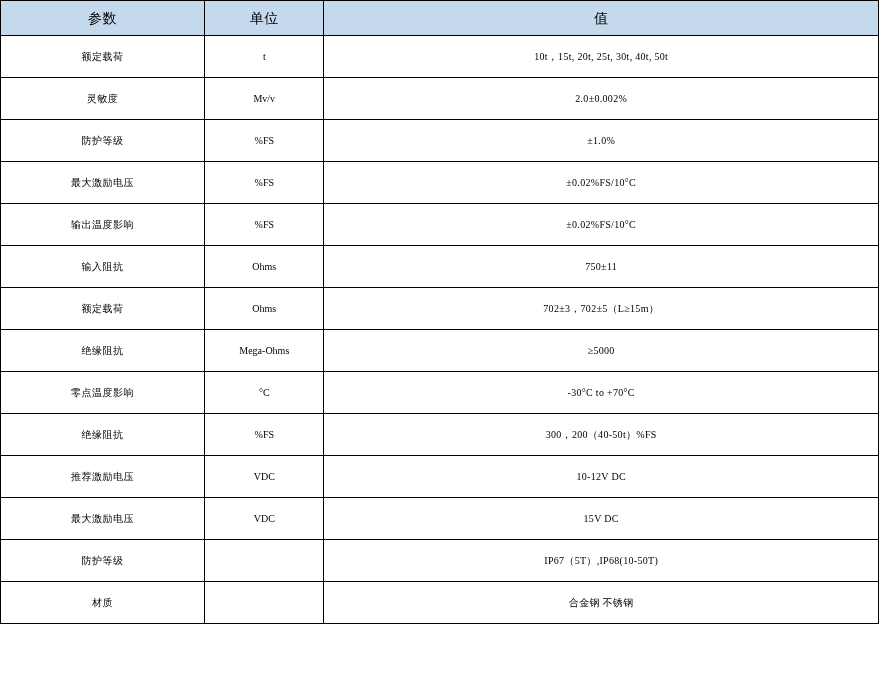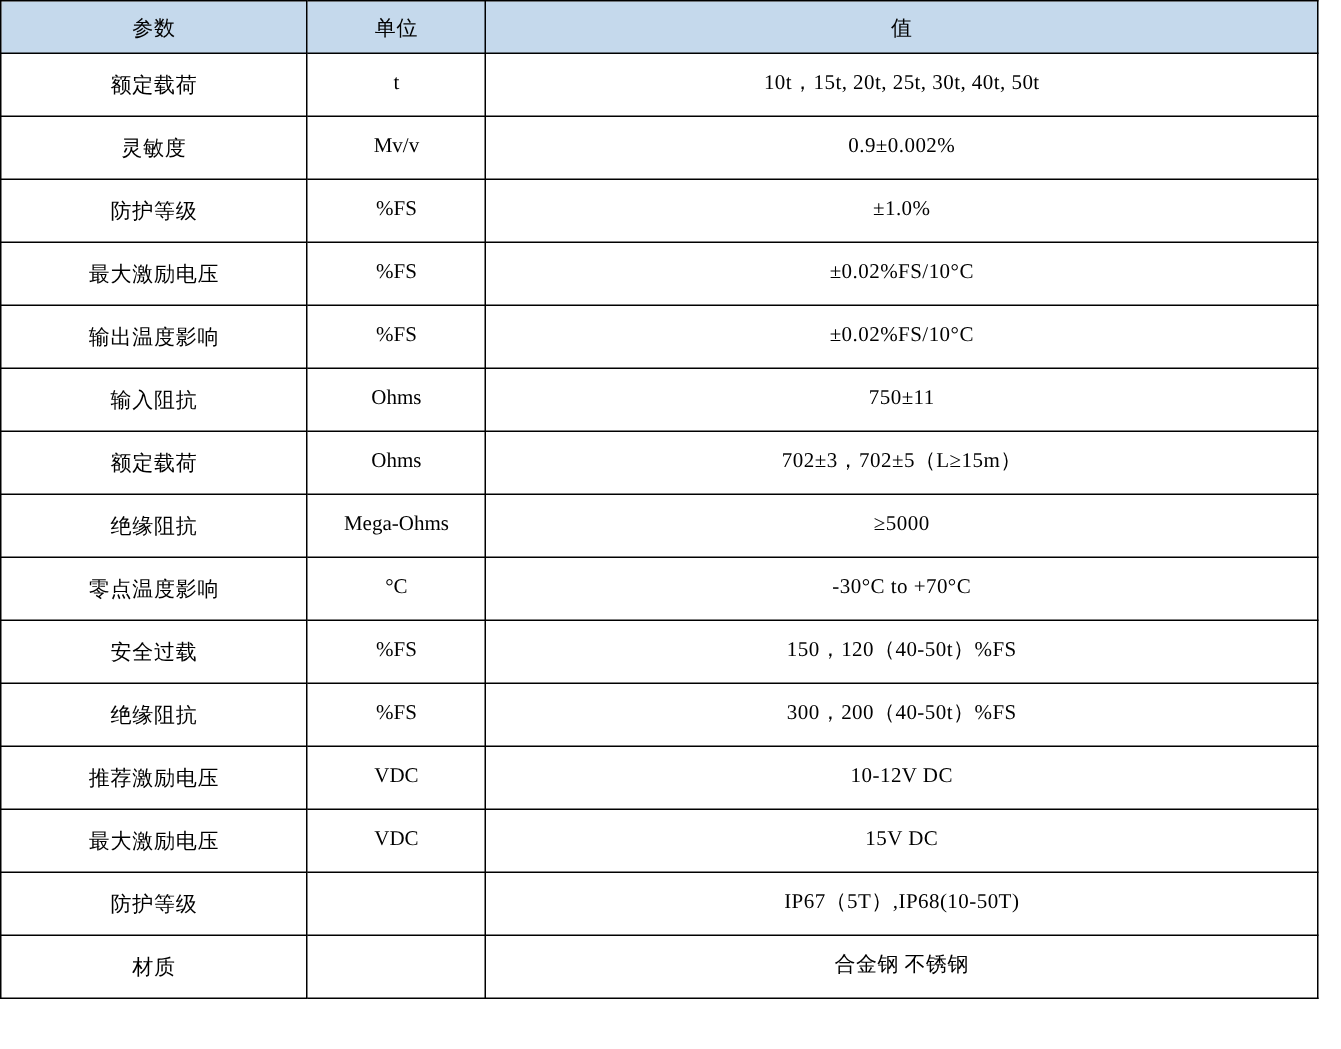--- a/index.html
+++ b/index.html
@@ -17,21 +17,21 @@
     border-collapse: collapse;
     width: 879px;
     margin: 0;
     table-layout: fixed;
   }
   .spec-table td, .spec-table th {
     border: 1px solid #000000;
     text-align: center;
     vertical-align: middle;
     font-weight: normal;
-    font-size: 14px;
+    font-size: 10px;
     color: #000000;
     padding: 0;
     height: 41px;
     line-height: 1.2;
   }
   .spec-table thead th {
     background: #c5d9ec;
     height: 34px;
     font-size: 14px;
     margin-top: 48px;
@@ -76,21 +76,21 @@
   </thead>
   <tbody>
     <tr>
       <td class="cell-param">额定载荷</td>
       <td class="cell-unit">t</td>
       <td class="cell-value">10t，15t, 20t, 25t, 30t, 40t, 50t</td>
     </tr>
     <tr>
       <td class="cell-param">灵敏度</td>
       <td class="cell-unit">Mv/v</td>
-      <td class="cell-value">0.9±0.002%</td>
+      <td class="cell-value">2.0±0.002%</td>
     </tr>
     <tr>
       <td class="cell-param">防护等级</td>
       <td class="cell-unit">%FS</td>
       <td class="cell-value">±1.0%</td>
     </tr>
     <tr>
       <td class="cell-param">最大激励电压</td>
       <td class="cell-unit">%FS</td>
       <td class="cell-value">±0.02%FS/10°C</td>
@@ -114,25 +114,20 @@
       <td class="cell-param">绝缘阻抗</td>
       <td class="cell-unit">Mega-Ohms</td>
       <td class="cell-value">≥5000</td>
     </tr>
     <tr>
       <td class="cell-param">零点温度影响</td>
       <td class="cell-unit">°C</td>
       <td class="cell-value">-30°C to +70°C</td>
     </tr>
     <tr>
-      <td class="cell-param">安全过载</td>
-      <td class="cell-unit">%FS</td>
-      <td class="cell-value">150，120（40-50t）%FS</td>
-    </tr>
-    <tr>
       <td class="cell-param">绝缘阻抗</td>
       <td class="cell-unit">%FS</td>
       <td class="cell-value">300，200（40-50t）%FS</td>
     </tr>
     <tr>
       <td class="cell-param">推荐激励电压</td>
       <td class="cell-unit">VDC</td>
       <td class="cell-value">10-12V DC</td>
     </tr>
     <tr>

